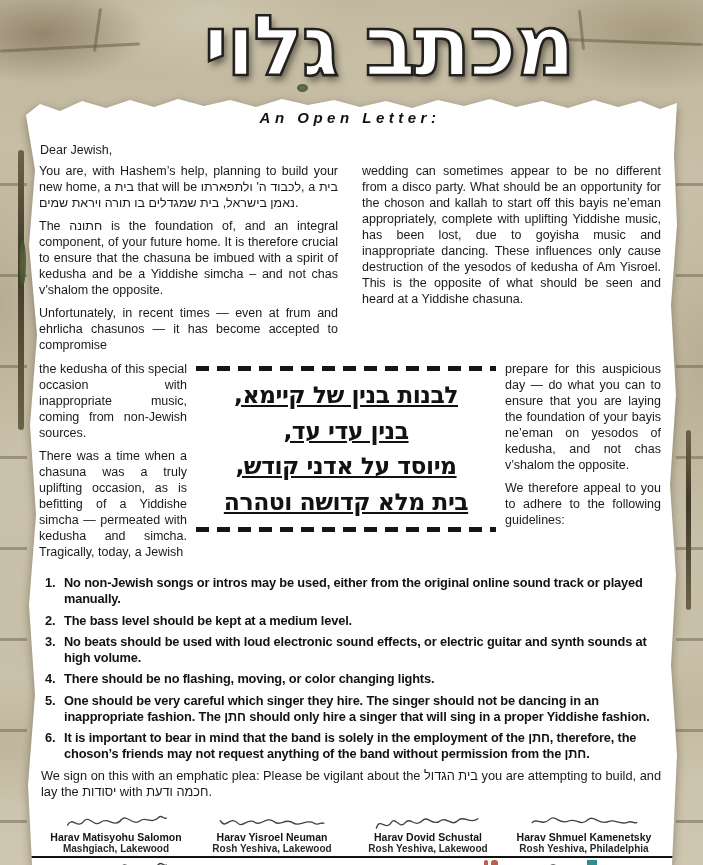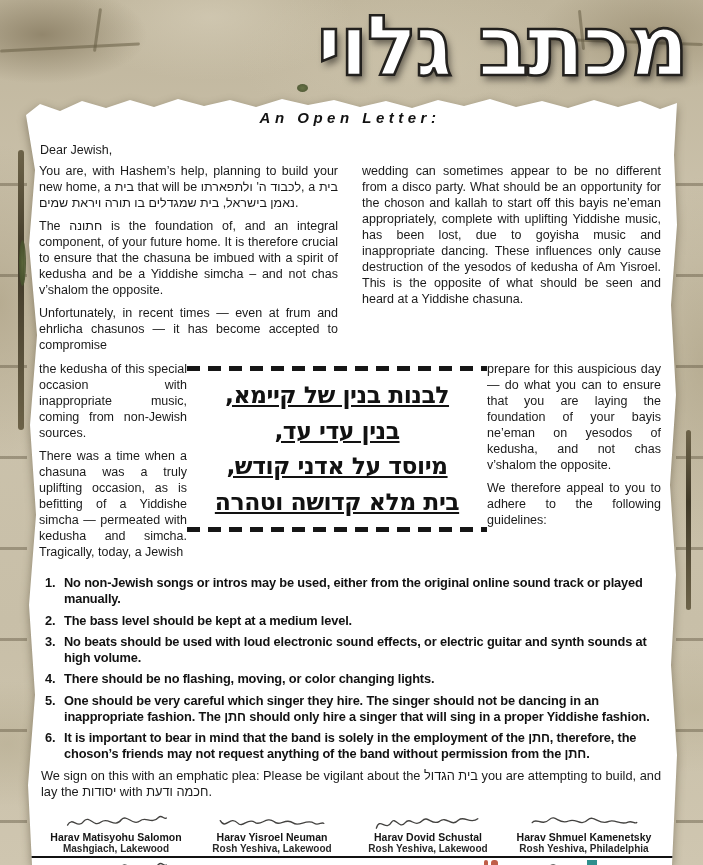--- a/index.html
+++ b/index.html
@@ -24,21 +24,21 @@
   .joint { position:absolute; background:rgba(104,94,70,.55); border-radius:2px; }
   .strip-joints {
     position:absolute; top:95px; bottom:0; width:27px;
     background:repeating-linear-gradient(180deg, transparent 0 88px, rgba(100,90,68,.45) 88px 91px);
   }
   .crevice { position:absolute; background:linear-gradient(180deg,#6d6349,#3f3827 40%,#6d6349); border-radius:3px; }
   .moss { position:absolute; background:radial-gradient(#5d6b3c,#3e4826); border-radius:50%; opacity:.9; }
 
   
   .headline {
-    position:absolute; top:2px; left:90px; right:16px; 
+    position:absolute; top:2px; left:90px; right:16px; text-align:center;
     font-family:"DejaVu Sans",sans-serif; font-weight:bold; font-size:84px; line-height:1.05;
     direction:rtl; color:#ffffff;
     -webkit-text-stroke:2.6px #23211e;
     text-shadow:3px 5px 7px rgba(35,32,26,.6);
     letter-spacing:-2px;
   }
 
   
   .paper-wrap { position:absolute; left:26px; top:95px; filter:drop-shadow(0 3px 5px rgba(60,50,30,.45)); }
   .paper {
@@ -60,21 +60,21 @@
     text-align:center; font-weight:bold; font-style:italic; font-size:15px;
     letter-spacing:4.5px; margin-bottom:17px; color:#121212;
   }
   .salutation { font-size:12.5px; margin:0 0 6px 1px; }
 
   p.body { font-size:12.5px; line-height:1.28; text-align:justify; margin-bottom:7px; }
 
   .cols-2 { display:flex; gap:24px; }
   .cols-2 > div { flex:1 1 0; }
 
-  .cols-3 { display:grid; grid-template-columns:148px 300px 1fr; margin-top:1px; }
+  .cols-3 { display:grid; grid-template-columns:148px 300px 1fr; column-gap:9px; margin-top:1px; }
 
   .heb-box { padding-top:2px; }
   .dash-row { height:5px; margin:3px 0 7px;
     background:repeating-linear-gradient(90deg,#161616 0 13px, transparent 13px 21px); }
   .dash-row.bottom { margin:6px 0 0; }
   .heb-line {
     font-family:"DejaVu Sans",sans-serif; direction:rtl; text-align:center;
     font-weight:bold; font-size:23.5px; line-height:1.52; color:#121212; letter-spacing:-0.5px;text-decoration:underline;
   }
 

